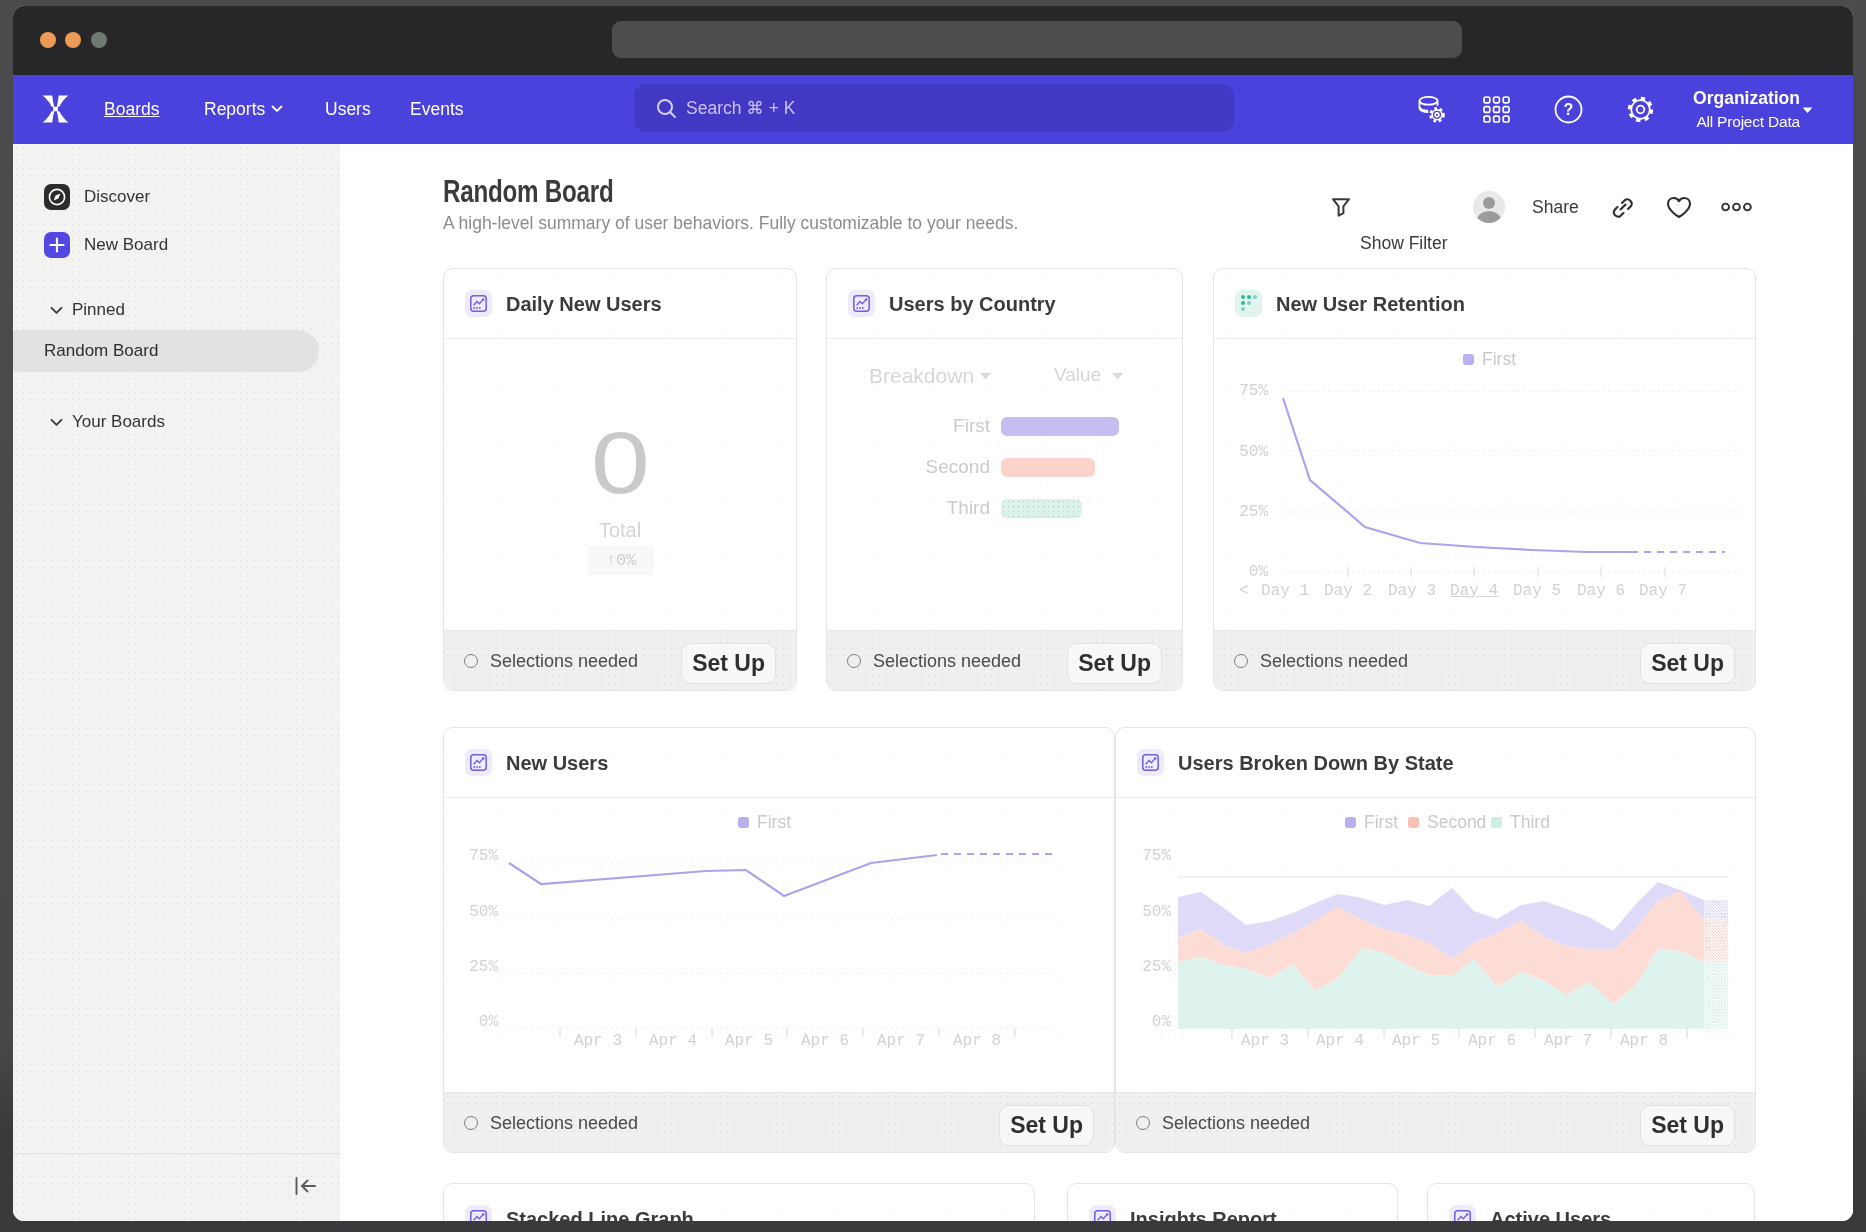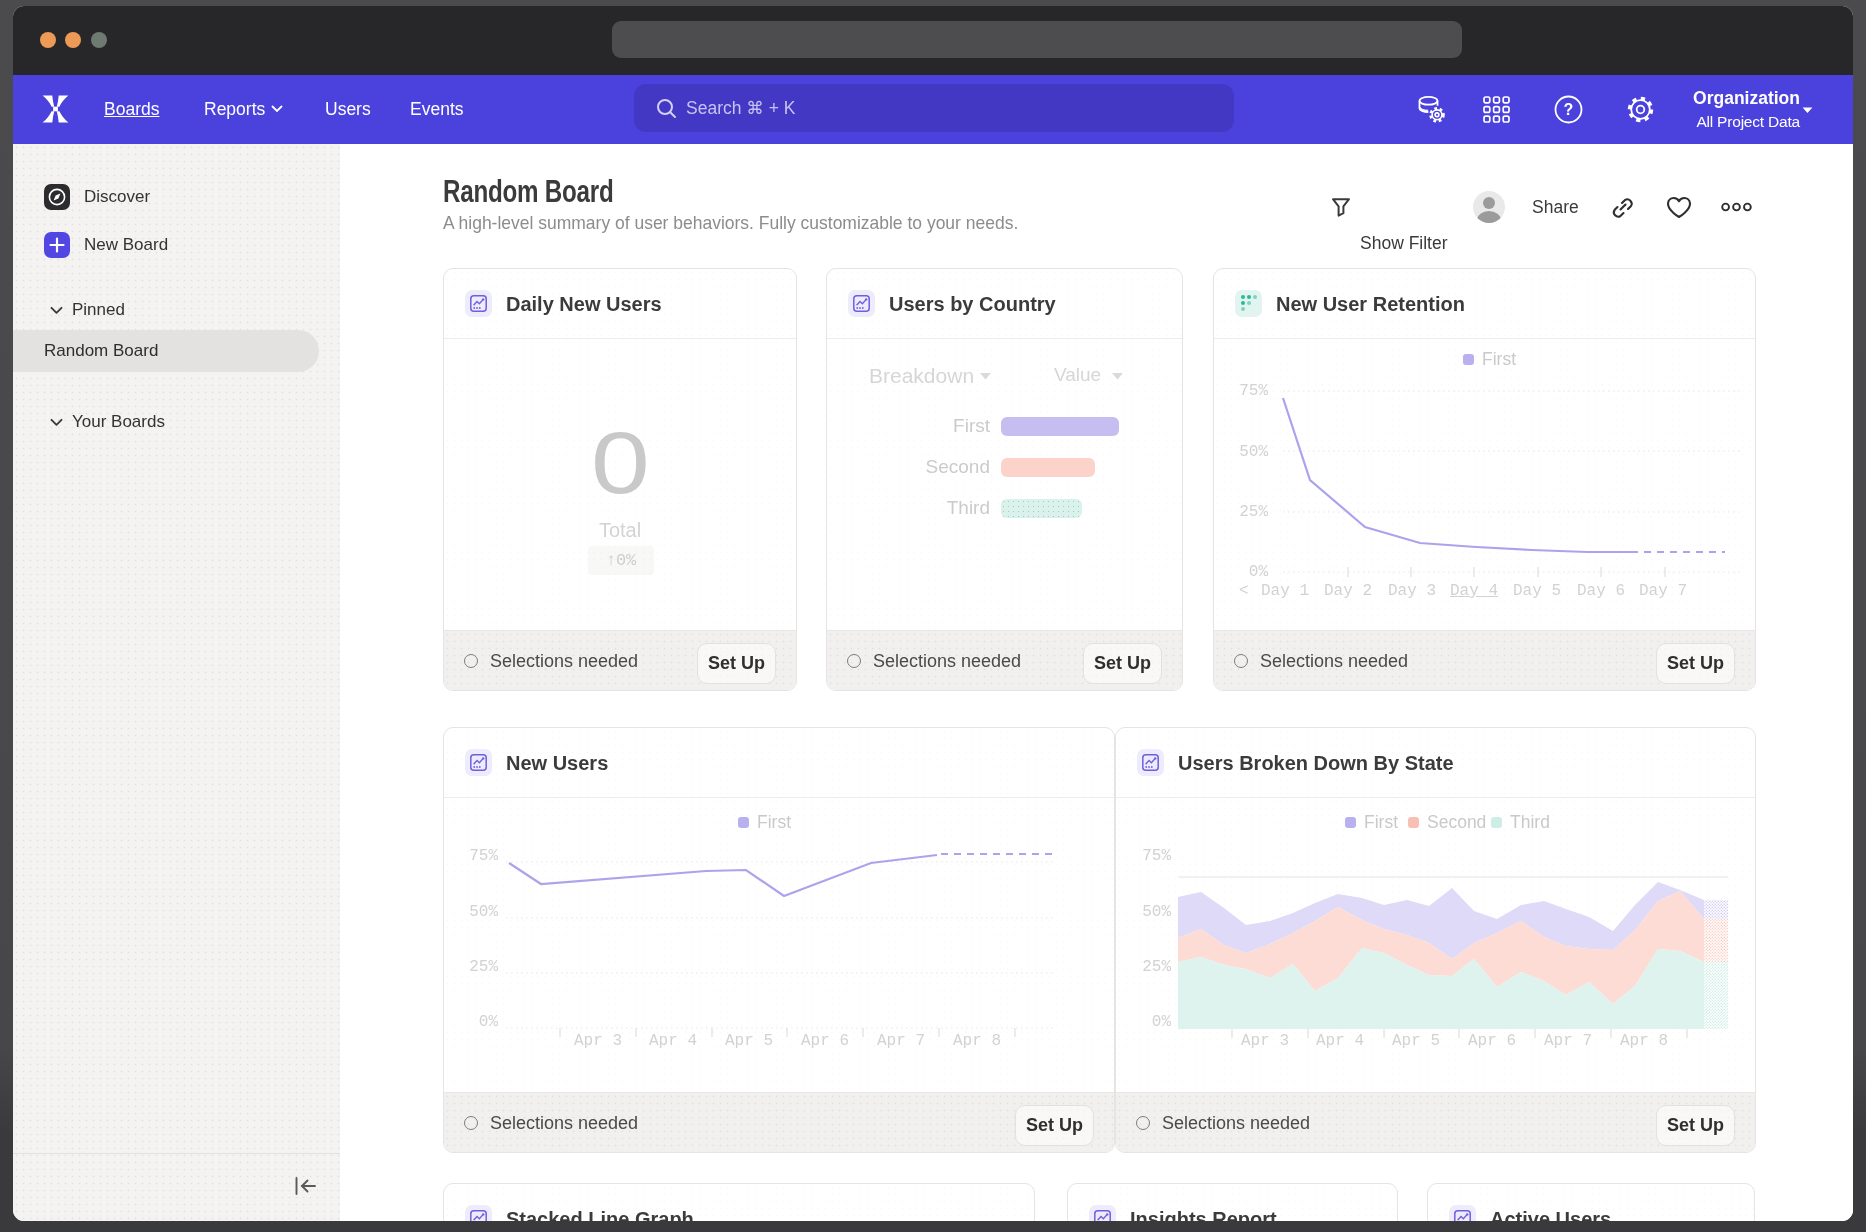--- a/index.html
+++ b/index.html
@@ -24,21 +24,21 @@
 .sub { font-size:18.5px; color:#8c8c8c; transform:scaleX(0.945); transform-origin:left top; white-space:nowrap; }
 
 .card { position:absolute; border:1px solid #e4e4e4; border-radius:10px; background:#fff; background-image:radial-gradient(rgba(120,110,100,.045) 0.9px, rgba(0,0,0,0) 1.05px); background-size:7px 7px; }
 .chead { position:absolute; left:0; top:0; right:0; height:70px; border-bottom:1px solid #ececec; }
 .chip { position:absolute; left:21px; top:21px; width:27px; height:27px; border-radius:7px; background:#edebfc; display:flex; align-items:center; justify-content:center; }
 .chip.teal { background:#e1f4f0; }
 .ctitle { position:absolute; left:62px; top:0; height:70px; line-height:70px; font-size:20px; font-weight:700; color:#3b3b3b; }
 .cfoot { position:absolute; left:0; bottom:0; right:0; height:60px; border-top:1px solid #e7e7e7; background:#f1f0ee; background-image:radial-gradient(rgba(90,85,80,.10) 0.9px, rgba(0,0,0,0) 1.05px); background-size:7px 7px; border-radius:0 0 9px 9px; }
 .selneed { position:absolute; left:20px; top:0; height:60px; display:flex; align-items:center; color:#4a4a4a; font-size:18px; }
 .selneed .circ { width:14px; height:14px; border:1.6px solid #7c7c7c; border-radius:50%; margin-right:12px; }
-.setup { position:absolute; right:20px; top:12px; height:41px; padding:0 10px; background:rgba(255,255,255,0.55); border:1.5px solid #e3e1df; border-radius:10px; font-size:18px; font-weight:700; color:#2f2f2f; line-height:38px; }
+.setup { position:absolute; right:20px; top:12px; height:41px; padding:0 10px; background:rgba(255,255,255,0.55); border:1.5px solid #e3e1df; border-radius:10px; font-size:23px; font-weight:700; color:#2f2f2f; line-height:38px; }
 .axlab { position:absolute; font-family:"Liberation Mono", monospace; color:#d2d2d2; font-size:16px; }
 .legend { position:absolute; display:flex; align-items:center; gap:8px; color:#c9c9c9; font-size:17.5px; }
 .lchip { width:11px; height:11px; border-radius:3px; }
 svg { position:absolute; overflow:visible; }
 </style>
 </head>
 <body>
 <div id="win">
   <div id="titlebar">
     <div class="tl" style="left:27px; background:#ee9a57;"></div>

